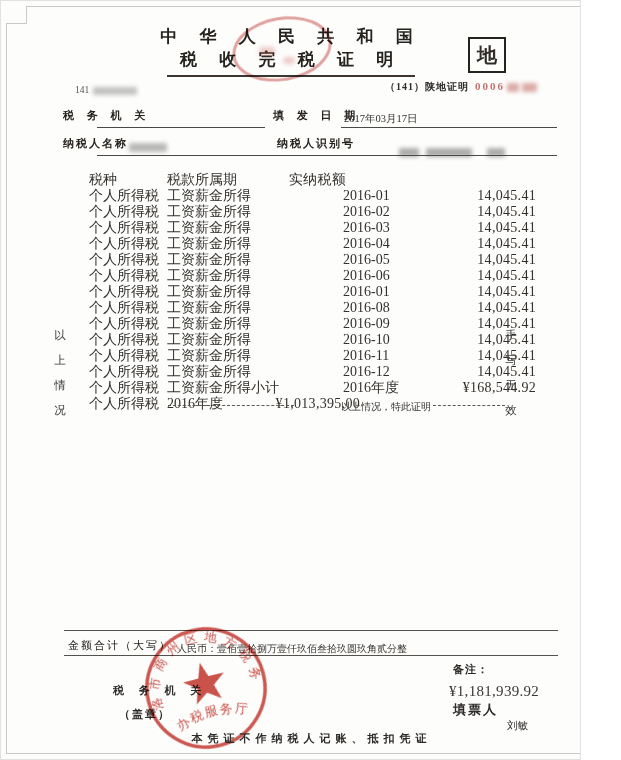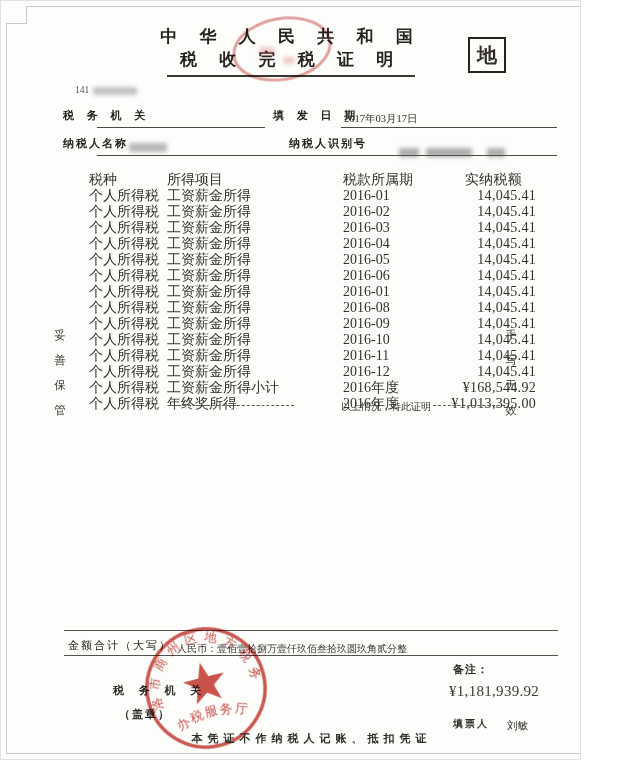--- a/index.html
+++ b/index.html
@@ -42,21 +42,21 @@
   .closing-note{left:340px;top:399px;font-size:10px;color:#33302c;}
   
   .vtext{width:14px;font-size:11.5px;line-height:25px;word-break:break-all;color:#3a3733;text-align:center;}
   
   .total-label{left:67px;top:637px;font-size:11px;font-weight:normal;letter-spacing:2px;color:#26231f;}
   .total-words{left:176px;top:641px;font-size:10px;color:#33302c;white-space:nowrap;}
   .total-num{left:448px;top:646px;font-size:15px;color:#3b3835;letter-spacing:.3px;margin-top:36px;}
   .remarks{left:452px;top:661px;font-size:11px;font-weight:bold;letter-spacing:1px;}
   .seal-l1{left:112px;top:682px;font-size:11px;font-weight:bold;letter-spacing:6px;white-space:nowrap;}
   .seal-l2{left:118px;top:706px;font-size:11px;font-weight:bold;letter-spacing:2px;white-space:nowrap;}
-  .preparer-label{left:452px;top:700px;font-size:10px;font-weight:bold;letter-spacing:2px;margin-top:16px;}
+  .preparer-label{left:452px;top:700px;font-size:13px;font-weight:bold;letter-spacing:2px;}
   .preparer-name{left:506px;top:718px;font-size:10.5px;}
   .bottom-note{left:0;top:730px;width:621px;text-align:center;font-size:11px;font-weight:bold;letter-spacing:5px;}
   .round-stamp{left:137px;top:619px;width:136px;height:136px;transform:rotate(-14deg);
     mix-blend-mode:multiply;filter:blur(.3px);}
   .stamp-ink{fill:none;stroke:rgba(194,52,44,.82);}
   .stamp-text{fill:rgba(194,52,44,.88);font-family:"Liberation Serif","DejaVu Serif",serif;}
 </style>
 </head>
 <body>
 
@@ -74,42 +74,44 @@
     <div class="title-line">税 收 完 税 证 明</div>
   </div>
   <div class="abs title-underline"></div>
   <div class="abs oval-stamp"></div>
   <div class="abs oval-smudge" style="left:258px;top:46px;width:16px;height:8px;"></div>
   <div class="abs oval-smudge" style="left:282px;top:56px;width:12px;height:7px;"></div>
 
   <div class="abs cat-box">
     <span>地</span>
   </div>
+  <div class="abs serial-row">
+    <span class="serial-label">（141）陕地证明</span><span class="serial-num">0006</span><span class="blurblock" style="width:12px;height:9px;background:#c4736e;margin-left:2px;"></span><span class="blurblock" style="width:15px;height:9px;background:#c4736e;margin-left:3px;"></span>
+  </div>
   <div class="abs top-code">
     <span>141</span><span class="blurblock" style="width:44px;height:8px;background:#9a9a9a;margin-left:4px;"></span>
   </div>
 
   <div class="abs flabel" style="left:62px;top:107px;">税 务 机 关</div>
   <div class="abs flabel" style="left:272px;top:107px;">填 发 日 期</div>
   <div class="abs fvalue" style="left:343px;top:111px;">2017年03月17日</div>
   <div class="hline" style="left:96px;top:126px;width:168px;"></div>
   <div class="hline" style="left:340px;top:126px;width:216px;"></div>
 
   <div class="abs flabel2" style="left:62px;top:135px;">纳税人名称</div>
   <div class="abs blurblock" style="left:128px;top:142px;width:38px;height:9px;background:#8a8a8a;"></div>
-  <div class="abs flabel2" style="left:288px;top:135px;">纳税人识别号</div>
+  <div class="abs flabel2" style="left:276px;top:135px;">纳税人识别号</div>
   <div class="abs blurblock" style="left:398px;top:147px;width:20px;height:9px;background:#777;"></div>
   <div class="abs blurblock" style="left:425px;top:147px;width:46px;height:9px;background:#777;"></div>
   <div class="abs blurblock" style="left:486px;top:147px;width:18px;height:9px;background:#777;"></div>
   <div class="hline" style="left:96px;top:154px;width:460px;"></div>
 
   <div class="abs ttable">
     <div class="trow thead">
       <div class="c0">税种</div>
-      <div class="c1">所得项目</div>
       <div class="c2">税款所属期</div>
       <div class="c3">实纳税额</div>
     </div>
     <div>
         <div class="trow">
           <div class="c0">个人所得税</div>
           <div class="c1">工资薪金所得</div>
           <div class="c2">2016-01</div>
           <div class="c3">14,045.41</div>
         </div>
@@ -180,31 +182,30 @@
           <div class="c3">14,045.41</div>
         </div>
         <div class="trow">
           <div class="c0">个人所得税</div>
           <div class="c1">工资薪金所得小计</div>
           <div class="c2">2016年度</div>
           <div class="c3">¥168,544.92</div>
         </div>
         <div class="trow">
           <div class="c0">个人所得税</div>
-          <div class="c1">年终奖所得</div>
           <div class="c2">2016年度</div>
           <div class="c3">¥1,013,395.00</div>
         </div>
       </div>
   </div>
   <div class="dashline abs" style="left:167px;top:404px;width:126px;"></div>
   <div class="abs closing-note">以上情况，特此证明</div>
   <div class="dashline abs" style="left:432px;top:404px;width:72px;"></div>
 
-  <div class="abs vtext" style="left:52px;top:322px;">妥善保管</div>
+  <div class="abs vtext" style="left:52px;top:322px;">以上情况</div>
   <div class="abs vtext" style="left:503px;top:322px;">手写无效</div>
 
   <div class="hline" style="left:63px;top:629px;width:494px;background:#55524e;"></div>
   <div class="abs total-label">金额合计（大写）</div>
   <div class="abs total-words">人民币：壹佰壹拾捌万壹仟玖佰叁拾玖圆玖角贰分整</div>
   <div class="abs total-num">¥1,181,939.92</div>
   <div class="hline" style="left:63px;top:654px;width:494px;background:#55524e;"></div>
 
   <div class="abs remarks">备注：</div>
   <div class="abs seal-l1">税 务 机 关</div>

